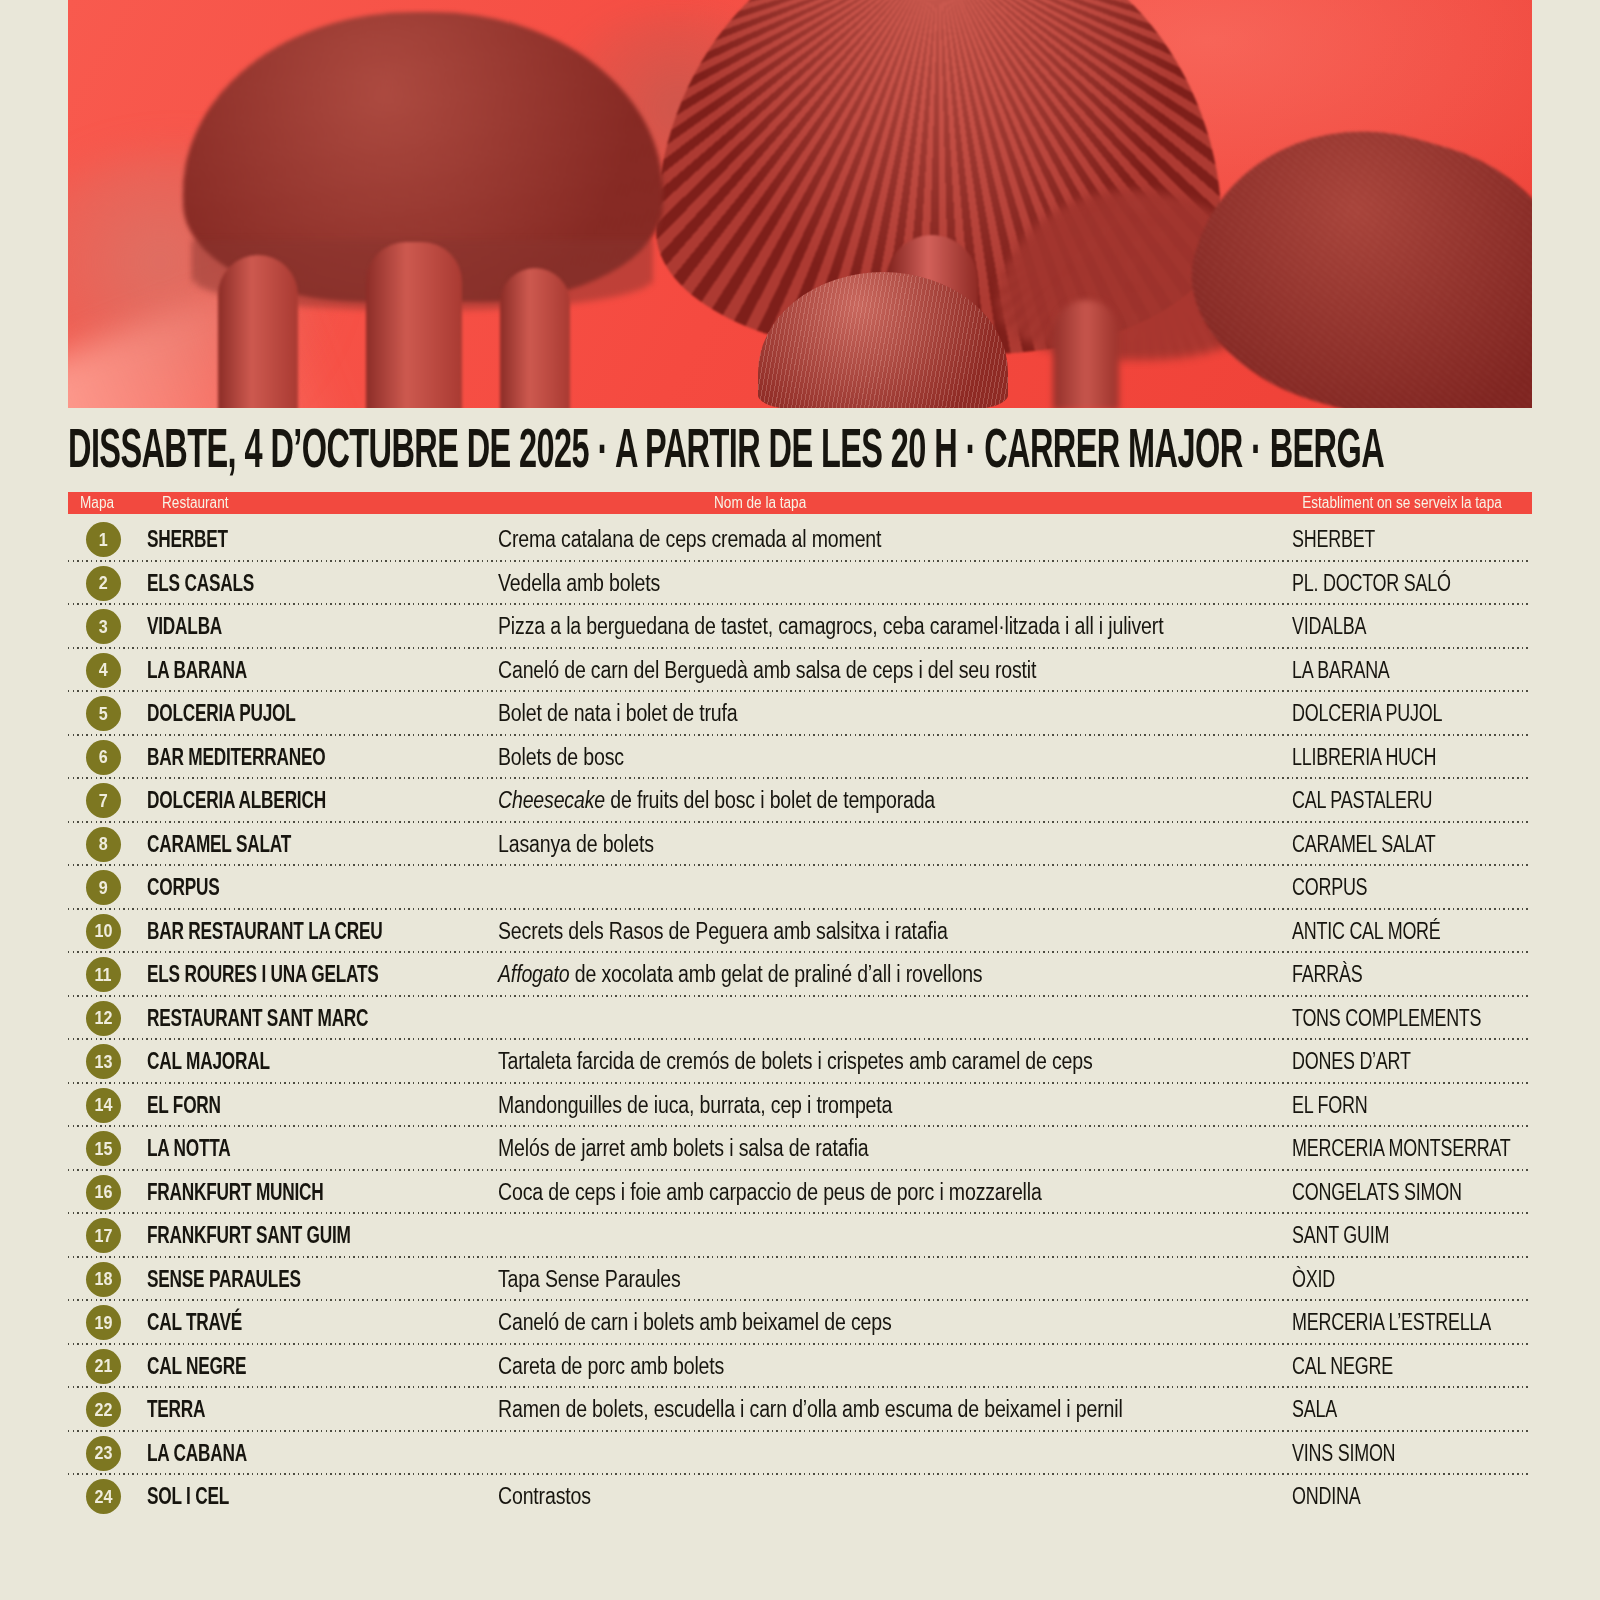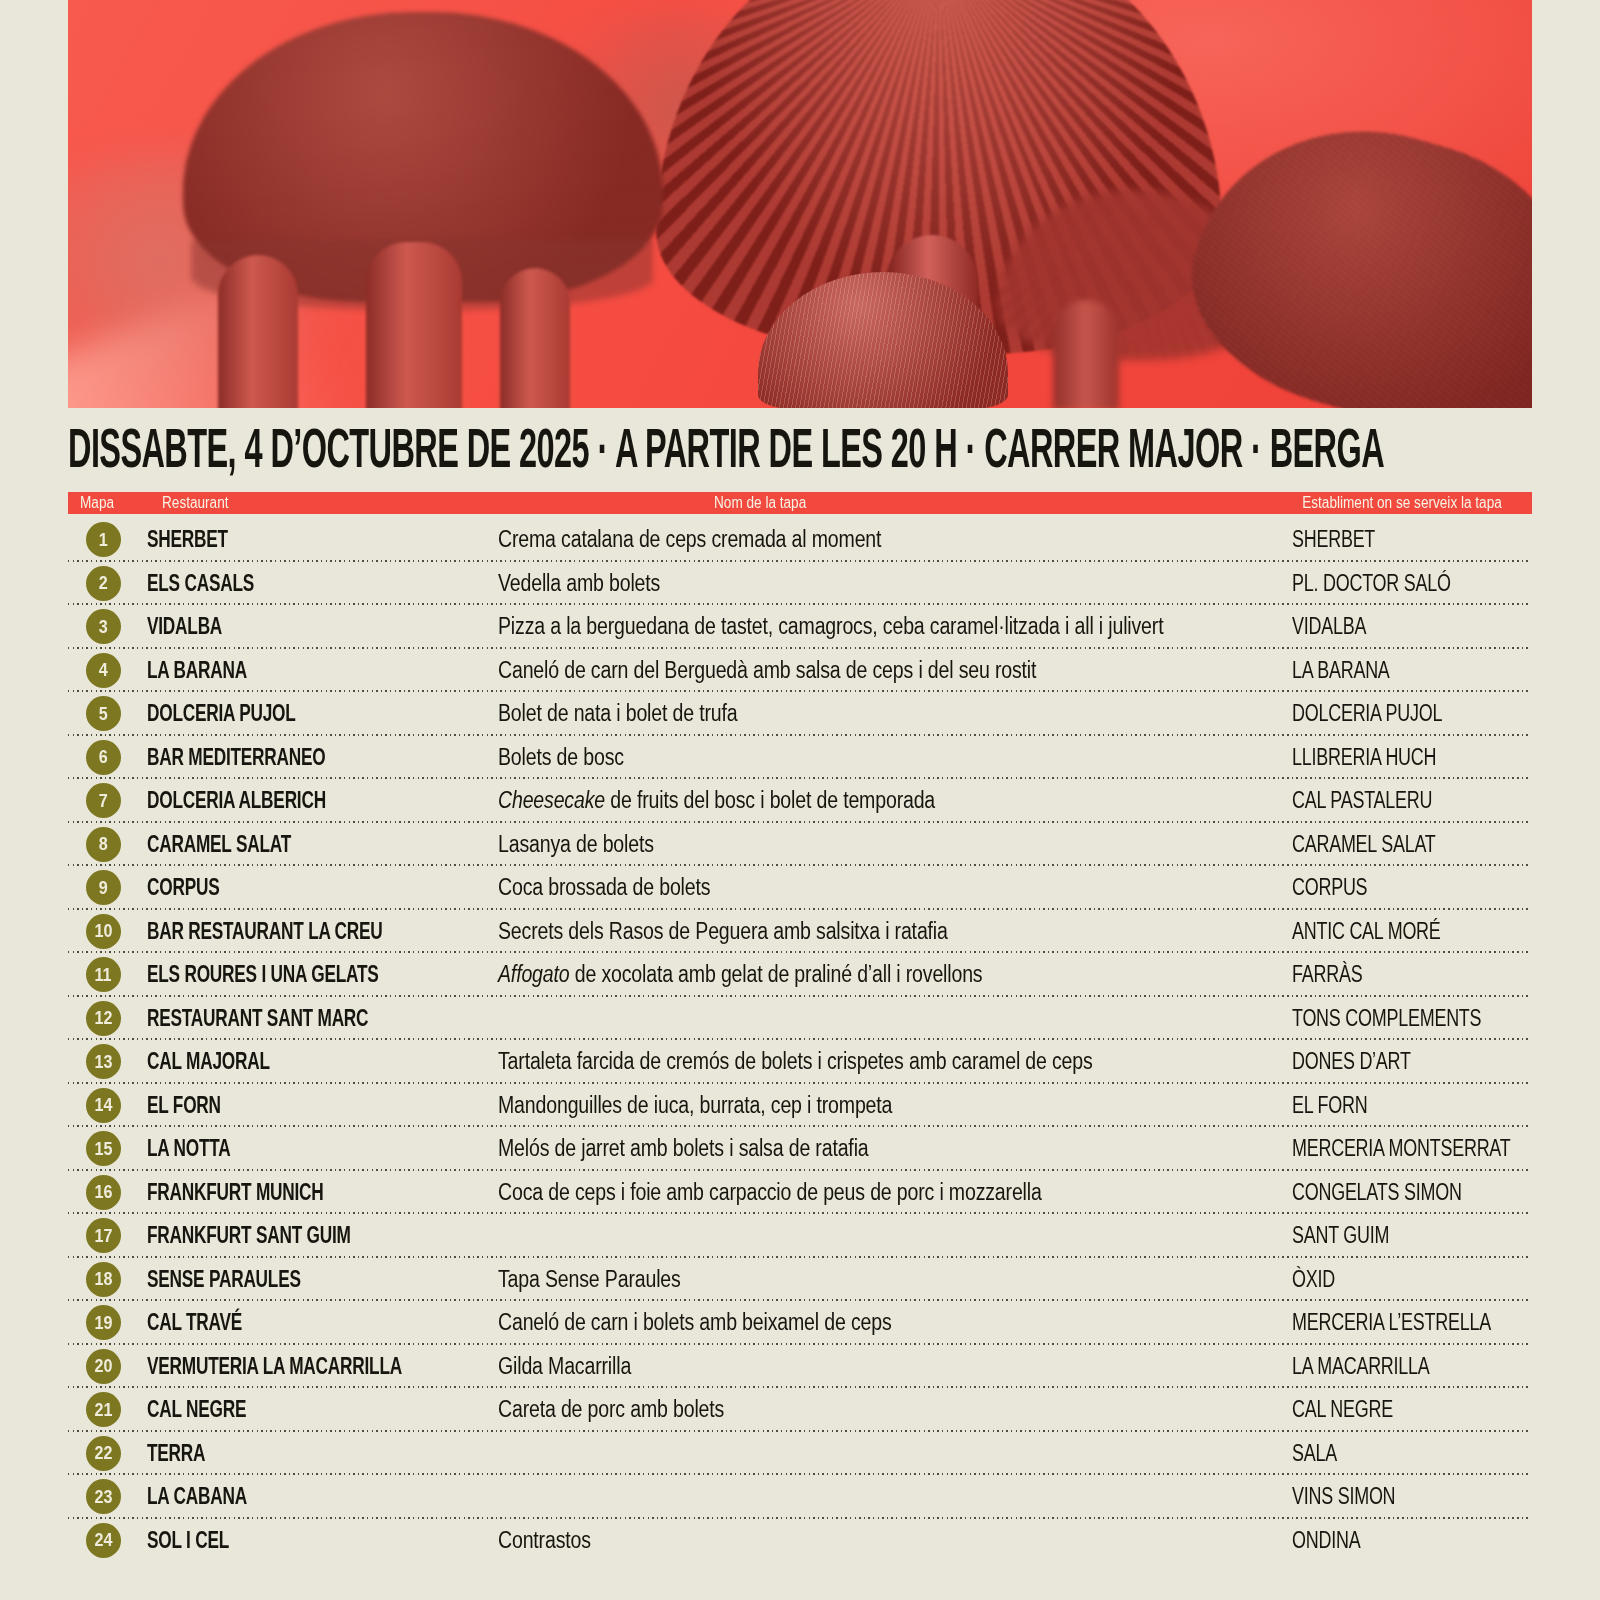--- a/index.html
+++ b/index.html
@@ -265,23 +265,20 @@
       <span class="cx" style="transform: scaleX(0.78);">CARAMEL SALAT</span>
     </div>
   </div>
     <div class="row">
     <div class="num">
       <span class="cx" style="transform: scaleX(0.85);">9</span>
     </div>
     <div class="cell c-rest">
       <span class="cx" style="transform: scaleX(0.75);">CORPUS</span>
     </div>
-    <div class="cell c-tapa">
-      <span class="cx" style="transform: scaleX(0.85);"><span class="it"></span><span>Coca brossada de bolets</span></span>
-    </div>
     <div class="cell c-estab">
       <span class="cx" style="transform: scaleX(0.78);">CORPUS</span>
     </div>
   </div>
     <div class="row">
     <div class="num">
       <span class="cx" style="transform: scaleX(0.85);">10</span>
     </div>
     <div class="cell c-rest">
       <span class="cx" style="transform: scaleX(0.75);">BAR RESTAURANT LA CREU</span>
@@ -408,53 +405,42 @@
     </div>
     <div class="cell c-tapa">
       <span class="cx" style="transform: scaleX(0.85);"><span class="it"></span><span>Caneló de carn i bolets amb beixamel de ceps</span></span>
     </div>
     <div class="cell c-estab">
       <span class="cx" style="transform: scaleX(0.78);">MERCERIA L’ESTRELLA</span>
     </div>
   </div>
     <div class="row">
     <div class="num">
-      <span class="cx" style="transform: scaleX(0.85);">20</span>
-    </div>
-    <div class="cell c-rest">
-      <span class="cx" style="transform: scaleX(0.75);">VERMUTERIA LA MACARRILLA</span>
-    </div>
-    <div class="cell c-tapa">
-      <span class="cx" style="transform: scaleX(0.85);"><span class="it"></span><span>Gilda Macarrilla</span></span>
-    </div>
-    <div class="cell c-estab">
-      <span class="cx" style="transform: scaleX(0.78);">LA MACARRILLA</span>
-    </div>
-  </div>
-    <div class="row">
-    <div class="num">
       <span class="cx" style="transform: scaleX(0.85);">21</span>
     </div>
     <div class="cell c-rest">
       <span class="cx" style="transform: scaleX(0.75);">CAL NEGRE</span>
     </div>
     <div class="cell c-tapa">
       <span class="cx" style="transform: scaleX(0.85);"><span class="it"></span><span>Careta de porc amb bolets</span></span>
     </div>
     <div class="cell c-estab">
       <span class="cx" style="transform: scaleX(0.78);">CAL NEGRE</span>
     </div>
   </div>
     <div class="row">
     <div class="num">
       <span class="cx" style="transform: scaleX(0.85);">22</span>
     </div>
     <div class="cell c-rest">
       <span class="cx" style="transform: scaleX(0.75);">TERRA</span>
     </div>
+    <div class="cell c-tapa">
+      <span class="cx" style="transform: scaleX(0.85);"><span class="it"></span><span>Ramen de bolets, escudella i carn d’olla amb escuma de beixamel i pernil</span></span>
+    </div>
     <div class="cell c-estab">
       <span class="cx" style="transform: scaleX(0.78);">SALA</span>
     </div>
   </div>
     <div class="row">
     <div class="num">
       <span class="cx" style="transform: scaleX(0.85);">23</span>
     </div>
     <div class="cell c-rest">
       <span class="cx" style="transform: scaleX(0.75);">LA CABANA</span>

